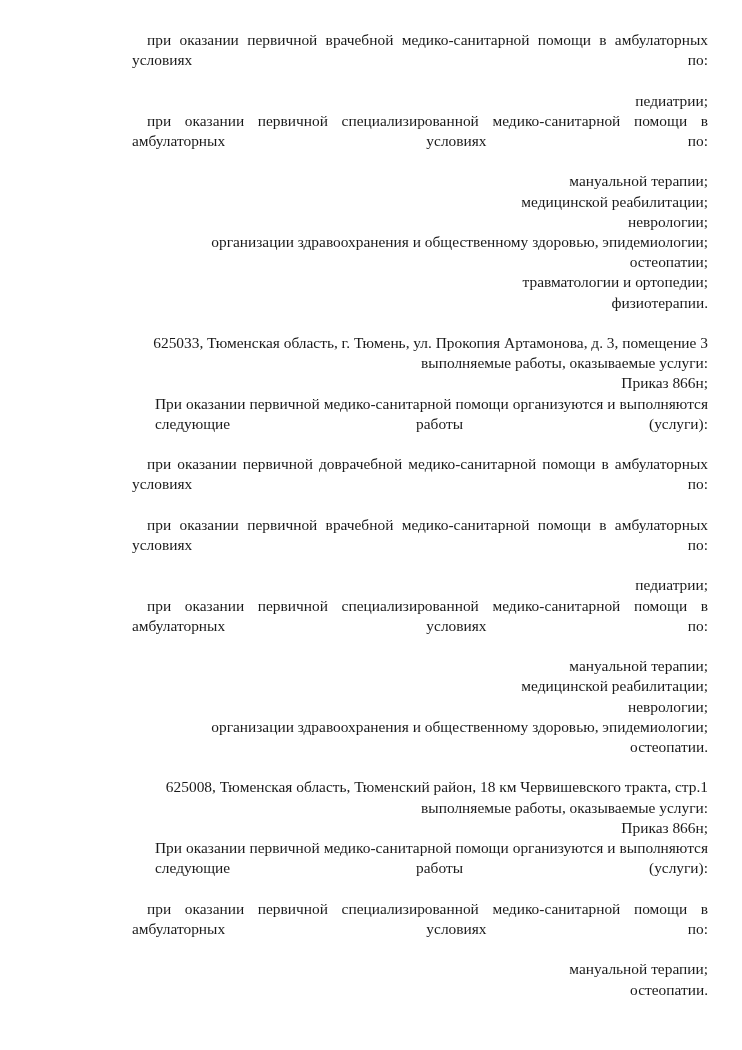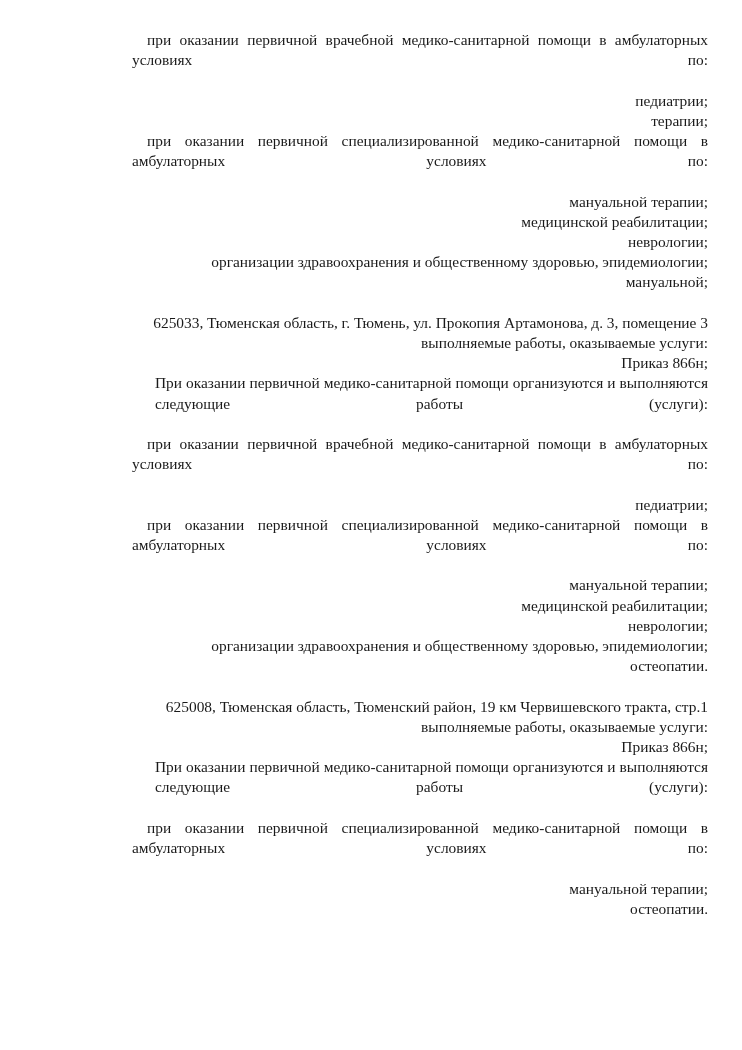--- a/index.html
+++ b/index.html
@@ -71,44 +71,46 @@
 </style>
 </head>
 <body>
 
 <div class="page">
   <div class="text-column" id="text-column">
 
   <div class="section">
         <p class="ln lvl-2 just">при оказании первичной врачебной медико-санитарной помощи в амбулаторных условиях по:</p>
         <p class="ln lvl-3">педиатрии;</p>
-        <p class="ln lvl-3">терапии;</p>
         <p class="ln lvl-2 just">при оказании первичной специализированной медико-санитарной помощи в амбулаторных условиях по:</p>
         <p class="ln lvl-3">мануальной терапии;</p>
         <p class="ln lvl-3">медицинской реабилитации;</p>
         <p class="ln lvl-3">неврологии;</p>
         <p class="ln lvl-3">организации здравоохранения и общественному здоровью, эпидемиологии;</p>
-        <p class="ln lvl-3">мануальной;</p>
+        <p class="ln lvl-3">остеопатии;</p>
+        <p class="ln lvl-3">травматологии и ортопедии;</p>
+        <p class="ln lvl-3">физиотерапии.</p>
       </div>
       <div class="section">
         <p class="ln lvl-0">625033, Тюменская область, г. Тюмень, ул. Прокопия Артамонова, д. 3, помещение 3</p>
         <p class="ln lvl-0">выполняемые работы, оказываемые услуги:</p>
         <p class="ln lvl-1">Приказ 866н;</p>
         <p class="ln lvl-1 just">При оказании первичной медико-санитарной помощи организуются и выполняются следующие работы (услуги):</p>
+        <p class="ln lvl-2 just">при оказании первичной доврачебной медико-санитарной помощи в амбулаторных условиях по:</p>
         <p class="ln lvl-2 just">при оказании первичной врачебной медико-санитарной помощи в амбулаторных условиях по:</p>
         <p class="ln lvl-3">педиатрии;</p>
         <p class="ln lvl-2 just">при оказании первичной специализированной медико-санитарной помощи в амбулаторных условиях по:</p>
         <p class="ln lvl-3">мануальной терапии;</p>
         <p class="ln lvl-3">медицинской реабилитации;</p>
         <p class="ln lvl-3">неврологии;</p>
         <p class="ln lvl-3">организации здравоохранения и общественному здоровью, эпидемиологии;</p>
         <p class="ln lvl-3">остеопатии.</p>
       </div>
       <div class="section">
-        <p class="ln lvl-0">625008, Тюменская область, Тюменский район, 19 км Червишевского тракта, стр.1</p>
+        <p class="ln lvl-0">625008, Тюменская область, Тюменский район, 18 км Червишевского тракта, стр.1</p>
         <p class="ln lvl-0">выполняемые работы, оказываемые услуги:</p>
         <p class="ln lvl-1">Приказ 866н;</p>
         <p class="ln lvl-1 just">При оказании первичной медико-санитарной помощи организуются и выполняются следующие работы (услуги):</p>
         <p class="ln lvl-2 just">при оказании первичной специализированной медико-санитарной помощи в амбулаторных условиях по:</p>
         <p class="ln lvl-3">мануальной терапии;</p>
         <p class="ln lvl-3">остеопатии.</p>
       </div>
     </div>
 </div>
 

